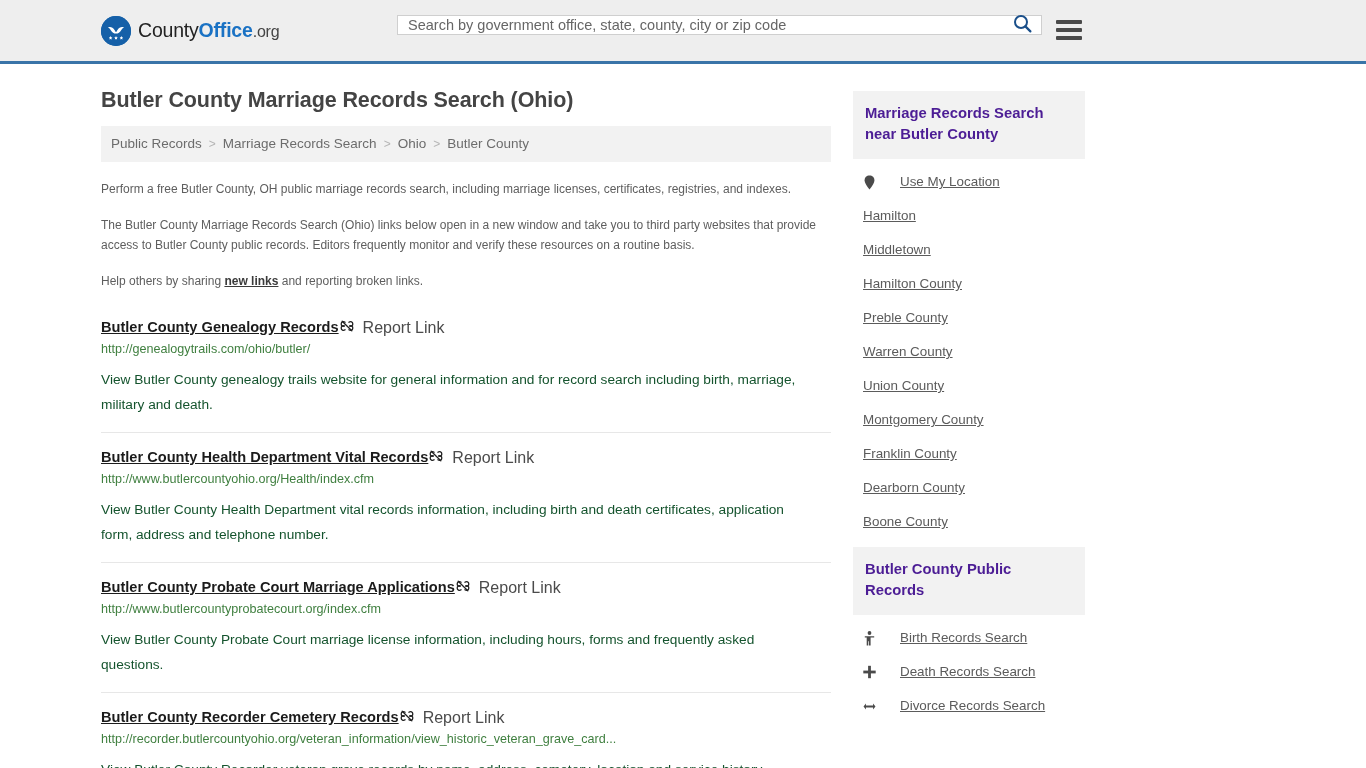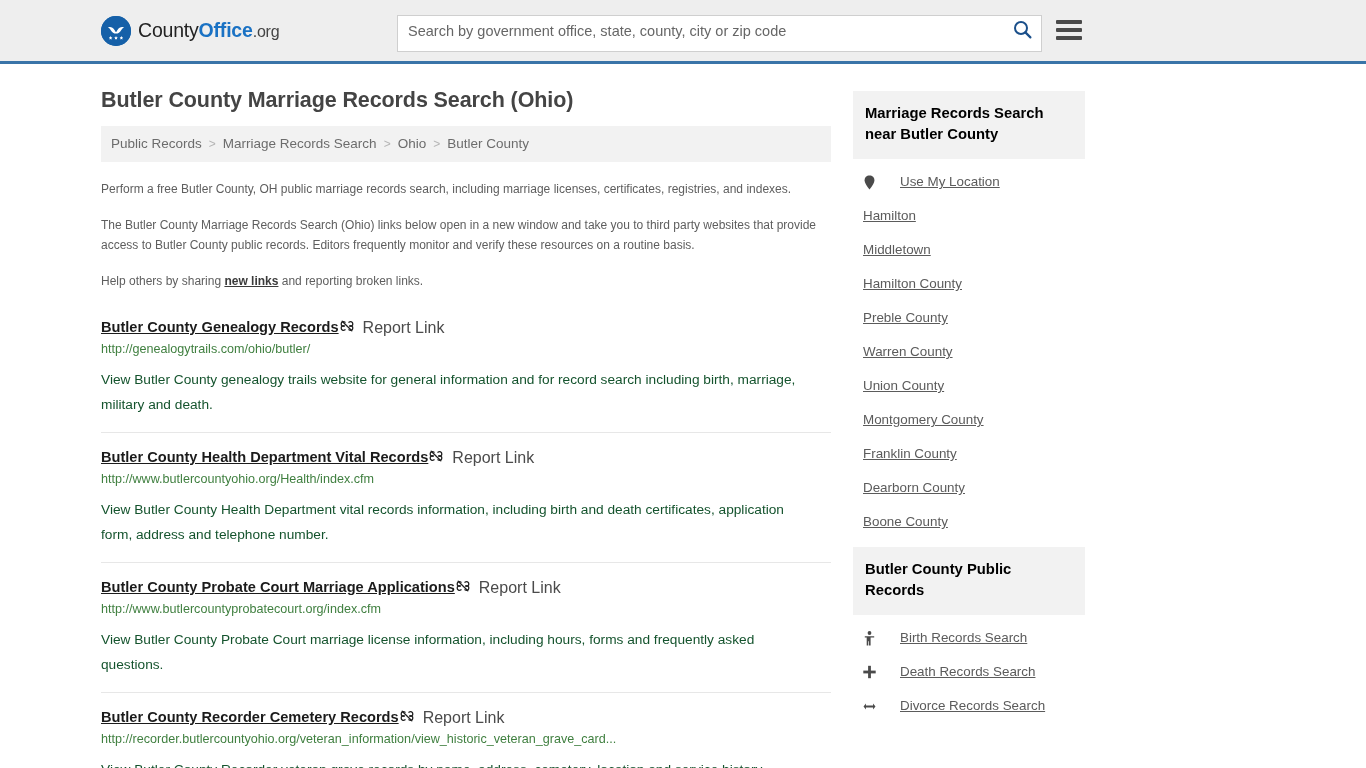--- a/index.html
+++ b/index.html
@@ -50,25 +50,25 @@
     white-space: nowrap;
   }
   .brand-text .b-bold { color: #1a72c4; font-weight: 700; }
   .brand-text .b-org { color: #444444; font-size: 16px; }
 
   .search-wrap {
     position: absolute;
     left: 304px;
     top: 15px;
     width: 645px;
-    height: 37px;
+    height: 20px;
     background: #ffffff;
     border: 1px solid #cfcfcf;
     display: flex;
-    align-items: flex-start;
+    align-items: center;
   }
   .search-input {
     flex: 1 1 auto;
     border: 0;
     outline: none;
     height: 30px;
     padding: 0 10px;
     font-family: "Liberation Sans", sans-serif;
     font-size: 14.5px;
     color: #333;
@@ -204,21 +204,21 @@
     max-width: 716px;
   }
 
   
   .side-box { margin-bottom: 8px; }
   .side-head {
     background: #f2f2f2;
     padding: 12px 12px 14px 12px;
     font-size: 14.8px;
     font-weight: 700;
-    color: #000000;
+    color: #4c1d95;
     line-height: 21px;
   }
   .side-list { padding: 6px 0 0 0; margin: 0; list-style: none; }
   .side-list li {
     display: flex;
     align-items: center;
     gap: 24px;
     padding: 8px 0 8px 10px;
     min-height: 22px;
   }

